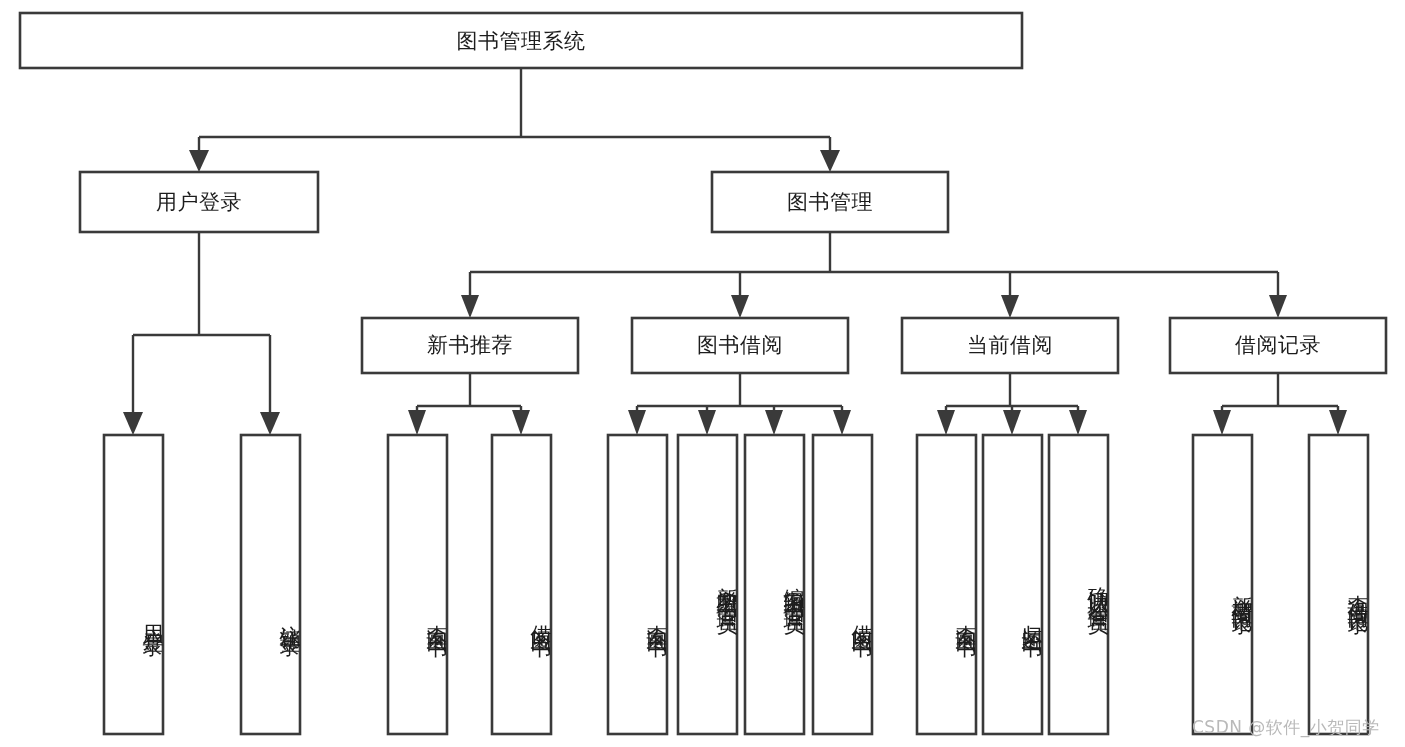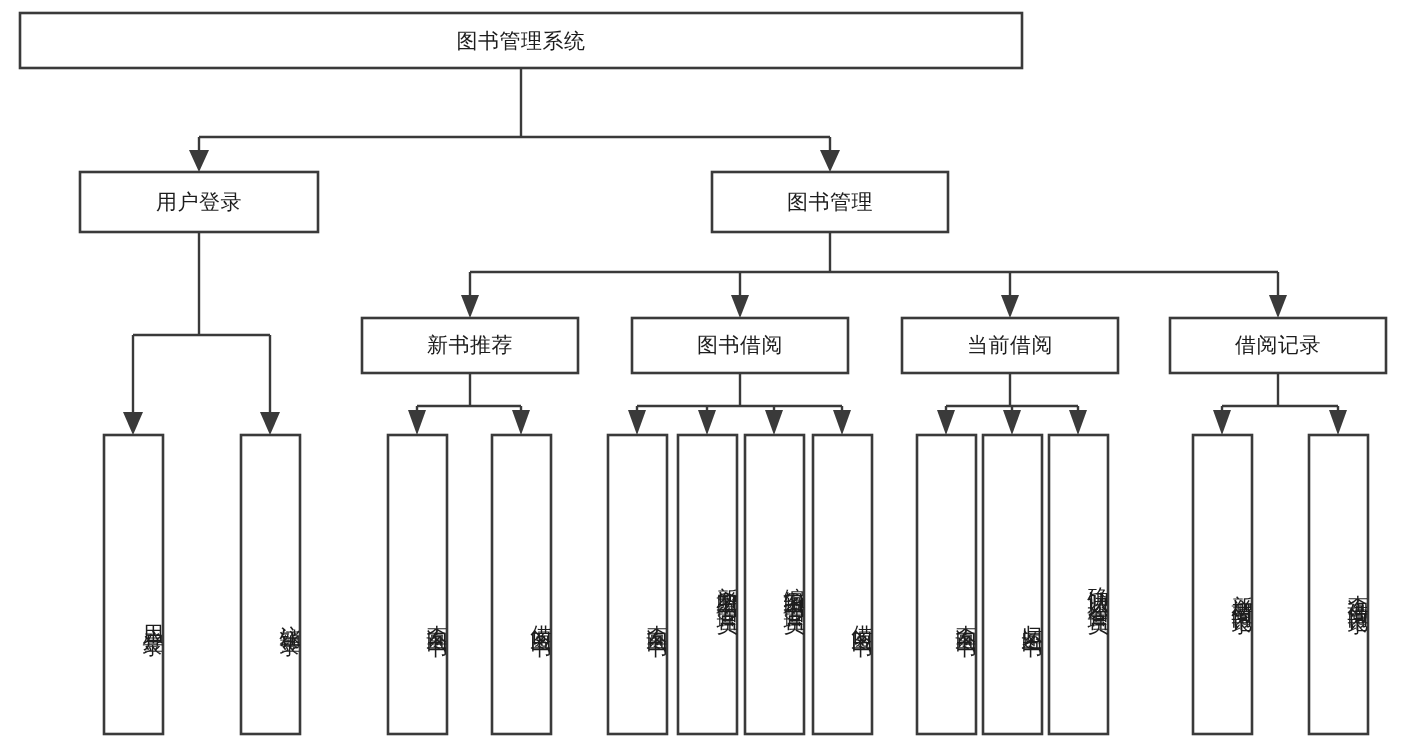--- a/index.html
+++ b/index.html
@@ -195,14 +195,15 @@
   <div class="node-label-v" style="left:745px; top:443px; width:59px; height:290px;">编辑图书（管理员）</div>
   <div class="node-label-v" style="left:813px; top:506px; width:59px; height:220px;">借阅图书</div>
 
   <div class="node-label-v" style="left:917px; top:506px; width:59px; height:220px;">查询图书</div>
   <div class="node-label-v" style="left:983px; top:506px; width:59px; height:220px;">归还图书</div>
   <div class="node-label-v" style="left:1049px; top:443px; width:59px; height:290px;">确认归还（管理员）</div>
 
   <div class="node-label-v" style="left:1193px; top:460px; width:59px; height:260px;">新增借阅记录</div>
   <div class="node-label-v" style="left:1309px; top:460px; width:59px; height:260px;">查询借阅记录</div>
 
+  <div class="watermark" style="left:1192px; top:716px;">CSDN @软件_小贺同学</div>
 
 </div>
 
 </body></html>

